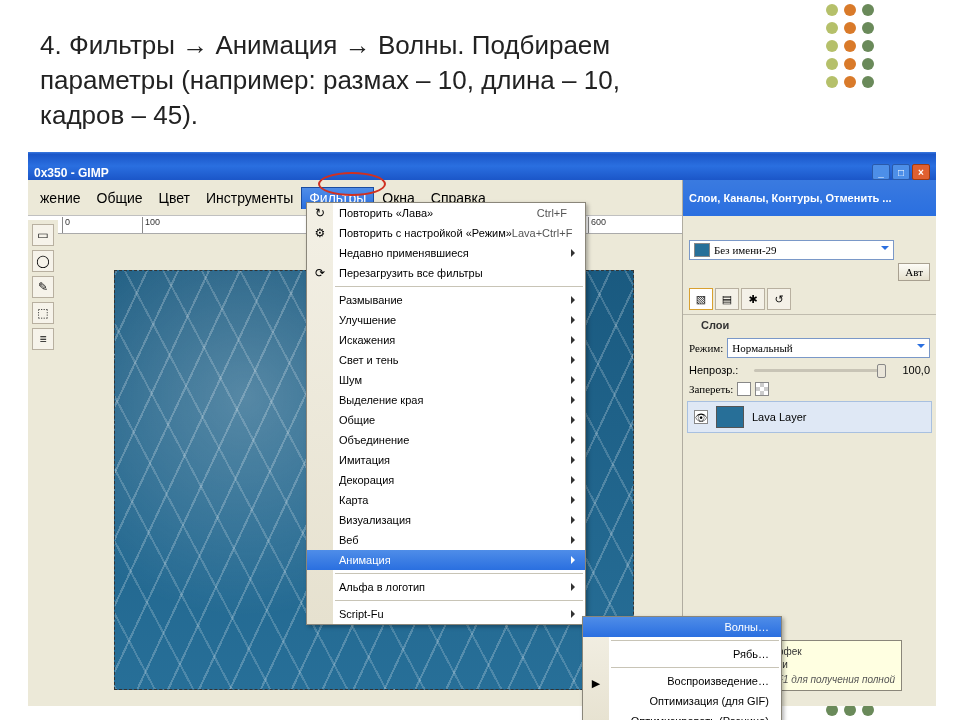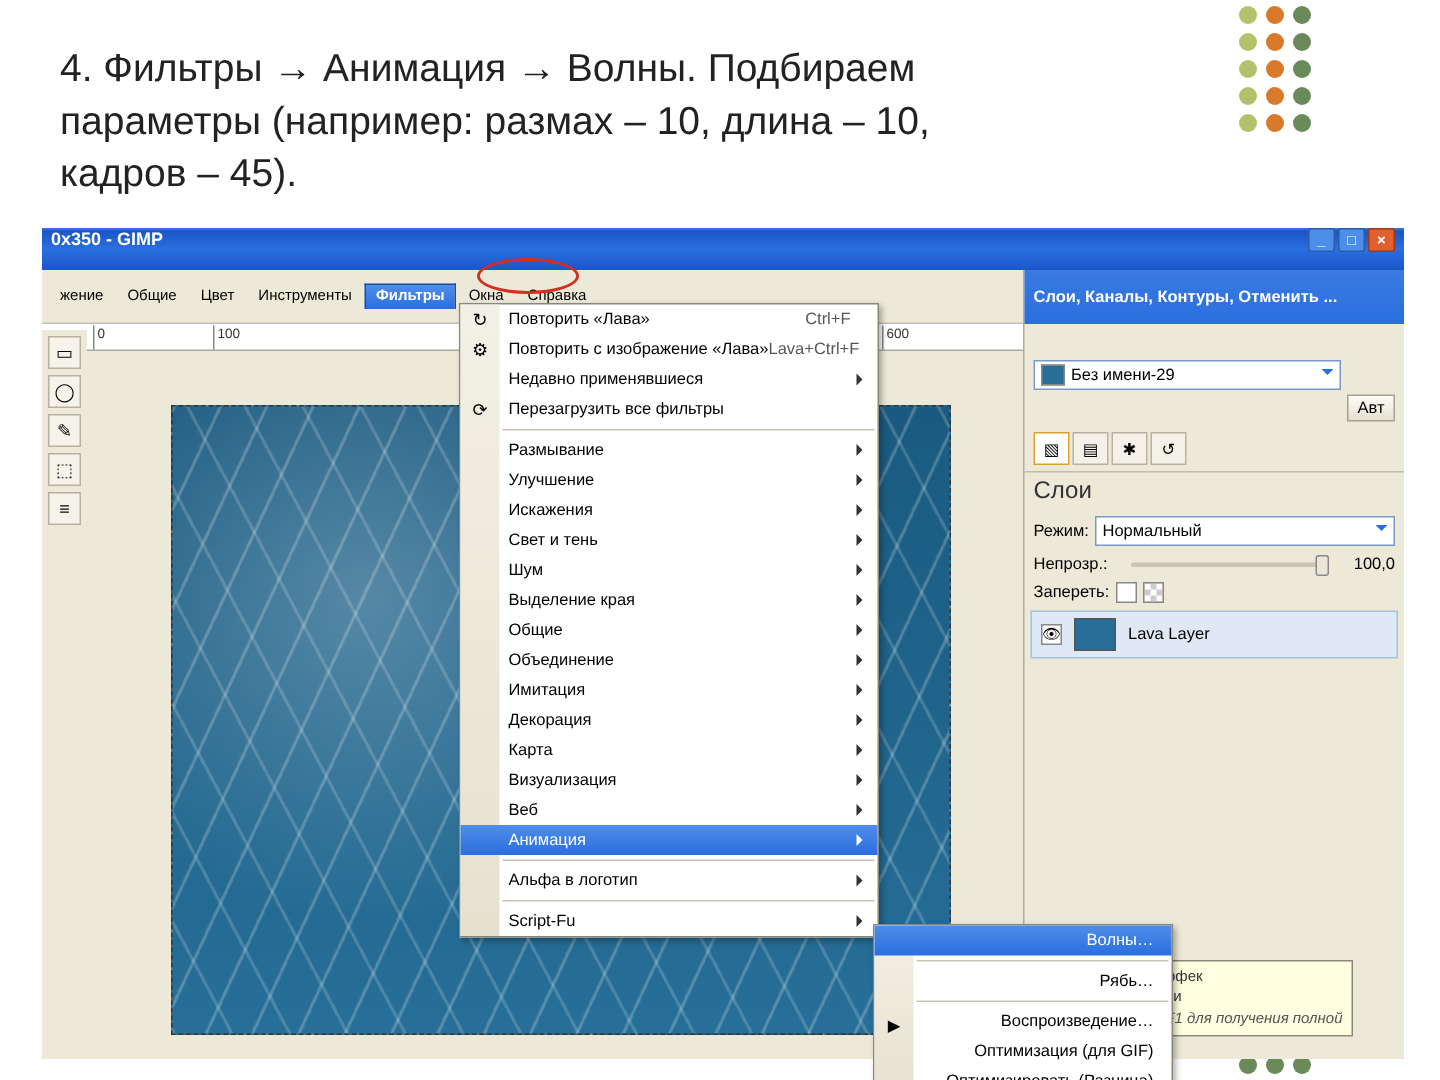--- a/index.html
+++ b/index.html
@@ -30,46 +30,45 @@
     position: absolute;
     top: 152px; left: 28px;
     width: 908px; height: 554px;
     background: #ece9d8;
   }
 
   
   .titlebar {
     height: 28px;
     background: linear-gradient(#3a7ae0,#1b56c8 8%,#2a6fe0 50%,#1b56c8);
-    display: flex; align-items: flex-start;
+    display: flex; align-items: flex-end;
     color: #fff; font-weight: bold;
     padding: 0 6px;
     position: relative;
     font-size: 12px;
   }
   .titlebar .title-text { flex:1; white-space: nowrap; overflow: hidden; }
   .winbtns { display:flex; gap:2px; }
   .winbtn { width: 18px; height: 16px; background:#4d8fe8; border:1px solid #2a5aaa; border-radius:2px; color:#fff; display:flex;align-items:center;justify-content:center;font-size:10px;}
   .winbtn.close { background:#e06030; border-color:#a03a10;}
 
   
   .menubar {
     height: 36px; background:#ece9d8;
     display:flex; align-items:center;
     border-bottom:1px solid #c0c0c0;
     padding-left:4px;
-    font-size:10px;
+    font-size:14px;
   }
   .menubar .mitem { padding:3px 8px; cursor:default; }
   .menubar .mitem.open {
     background: linear-gradient(#4f8de8,#2a6fe0);
     color:#fff;
     border:1px solid #1a4ca0; border-bottom:none;
     padding:2px 7px 3px;
-    font-weight:bold;
   }
   .red-ellipse {
     position:absolute; border:2px solid #d03020; border-radius:50%;
     pointer-events:none;
   }
   .ell-filters { width:68px; height:24px; top:172px; left:318px; }
   .ell-waves { width:72px; height:22px; top:618px; left:610px;}
 
   
   .ruler-h {
@@ -174,30 +173,30 @@
     bottom:0;
     border-left:1px solid #b0aca0;
     background:#ece9d8;
   }
   .right-panel .rp-title {
     height:36px;
     background: linear-gradient(#3a7ae0,#2a6fe0);
     color:#fff; font-weight:bold; font-size:11px;
     display:flex;align-items:center;padding:0 6px;
   }
-  .rp-row { display:flex; align-items:center; gap:4px; padding:3px 6px; font-size:11px; }
+  .rp-row { display:flex; align-items:center; gap:4px; padding:3px 6px; font-size:11px;font-family:Liberation Serif, serif; }
   .rp-select { flex:1; border:1px solid #7a98c8; background:#fff; height:20px; display:flex;align-items:center;padding:0 4px; font-size:11px; position:relative;}
   .rp-select .thumb{width:16px;height:14px;background:#276f98;margin-right:4px;border:1px solid #888;}
   .rp-select::after{content:"";position:absolute;right:4px;top:50%;transform:translateY(-50%);border:4px solid transparent;border-top-color:#2a6fe0;}
   .rp-btn { border:1px solid #a8a090; background:linear-gradient(#fdfcf7,#e6e1cf); padding:2px 6px; font-size:11px;margin-top:44px;}
   .tab-icons { display:flex; gap:2px; padding:4px 6px;}
   .tab-icons .ticon { width:24px;height:22px;border:1px solid #b8b0a0;background:#f4f1e8;display:flex;align-items:center;justify-content:center;}
   .tab-icons .ticon.active{border:1px solid #d8a030;background:#fff;}
   .panel-section { border-top:1px solid #c0bcae; padding:4px 6px;}
-  .panel-section .label { color:#333; font-weight:normal; font-size:16px;}
+  .panel-section .label { color:#333; font-weight:bold; font-size:11px;margin-left:12px;}
   .slider-row {display:flex;align-items:center;gap:16px;padding:3px 6px;font-size:11px;}
   .slider-track{flex:1;height:3px;background:#c8c4b6;position:relative;border-radius:2px;}
   .slider-knob{position:absolute;right:0;top:-5px;width:9px;height:14px;background:#eae6da;border:1px solid #888;border-radius:2px;}
   .layer-row { display:flex; align-items:center; gap:8px; padding:4px 6px; background:#dfe8f5; border:1px solid #a8c0e0; margin:2px 4px;}
   .layer-row .eye{width:14px;height:14px;border:1px solid #888;background:#fff;display:flex;align-items:center;justify-content:center;font-size:10px;}
   .layer-row .lthumb{width:28px;height:22px;background:#276f98;border:1px solid #555;}
   .locks { display:flex; gap:4px; align-items:center;}
   .locks .lbox{width:14px;height:14px;border:1px solid #888;background:#fff;}
   .locks .lbox.ch{background:repeating-conic-gradient(#ccc 0 25%,#fff 0 50%) 0 0/8px 8px;}
 
@@ -295,21 +294,21 @@
 
   <div class="dropdown">
     <div class="iconcol"></div>
     <div class="mi">
       <span class="ico">↻</span>
       <span>Повторить «Лава»</span>
       <span class="shortcut">Ctrl+F</span>
     </div>
     <div class="mi">
       <span class="ico">⚙</span>
-      <span>Повторить с изображение «Лава»</span>
+      <span>Повторить с настройкой «Режим»</span>
       <span class="shortcut">Lava+Ctrl+F</span>
     </div>
     <div class="mi has-sub">
         <span>Недавно применявшиеся</span>
       </div>
     <div class="mi">
       <span class="ico">⟳</span>
       <span>Перезагрузить все фильтры</span>
     </div>
     <div class="sep"></div>

